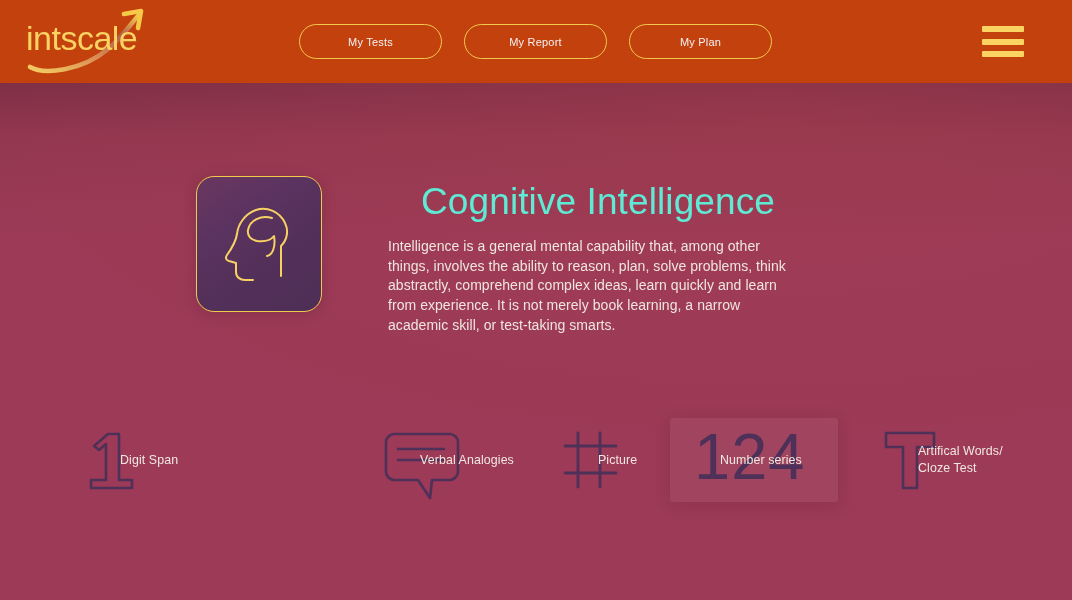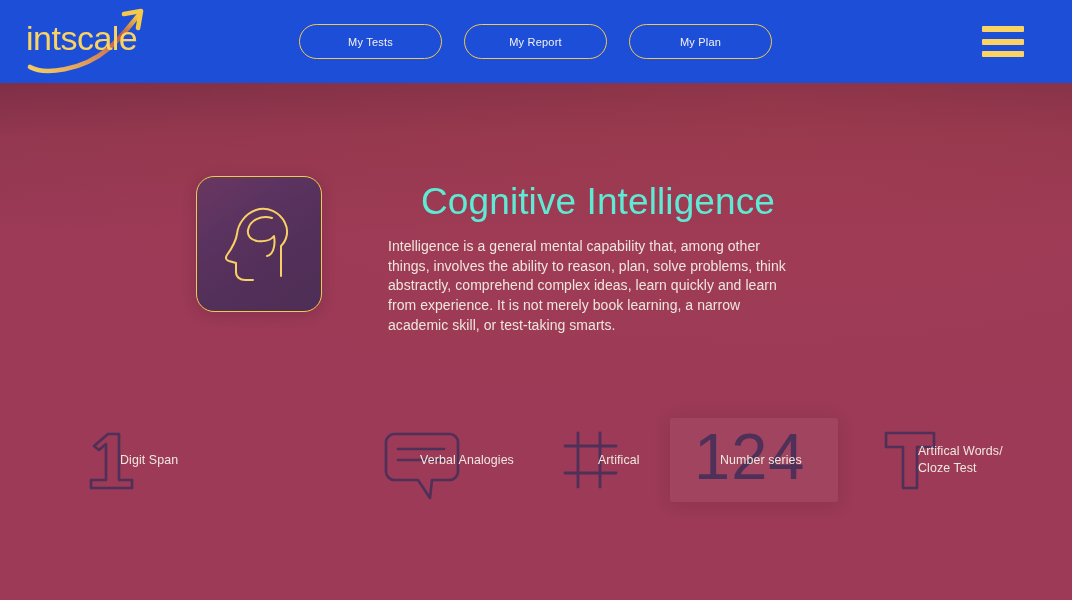--- a/index.html
+++ b/index.html
@@ -42,21 +42,21 @@
     background: radial-gradient(ellipse 120% 90% at 72% 18%, rgba(168,62,77,0.40) 0%, rgba(156,58,87,0) 62%);
     pointer-events: none;
   }
 
   
   .header {
     position: absolute;
     top: 0; left: 0;
     width: 1072px;
     height: 83px;
-    background: #1d4ed8;
+    background: #c2410c;
     z-index: 20;
     display: flex;
     align-items: center;
   }
 
   .logo {
     position: absolute;
     left: 24px;
     top: 5px;
     width: 140px;
@@ -326,21 +326,21 @@
       <span class="glyph">
         <svg width="58" height="60" viewBox="0 0 58 60" aria-hidden="true">
           <g stroke="#4e3058" stroke-width="2.8" stroke-linecap="round">
             <line x1="16" y1="3" x2="16" y2="57"></line>
             <line x1="38" y1="3" x2="38" y2="57"></line>
             <line x1="3" y1="16" x2="54" y2="16"></line>
             <line x1="3" y1="43" x2="54" y2="43"></line>
           </g>
         </svg>
       </span>
-      <span class="test-label">Artifical</span>
+      <span class="test-label">Picture</span>
     </div>
 
     <div class="test-item is-active" id="test-4">
       <span class="num-glyph big-num">124</span>
       <span class="test-label">Number series</span>
     </div>
 
     <div class="test-item" id="test-5">
       <span class="glyph">
         <svg width="58" height="60" viewBox="0 0 58 60" aria-hidden="true">

